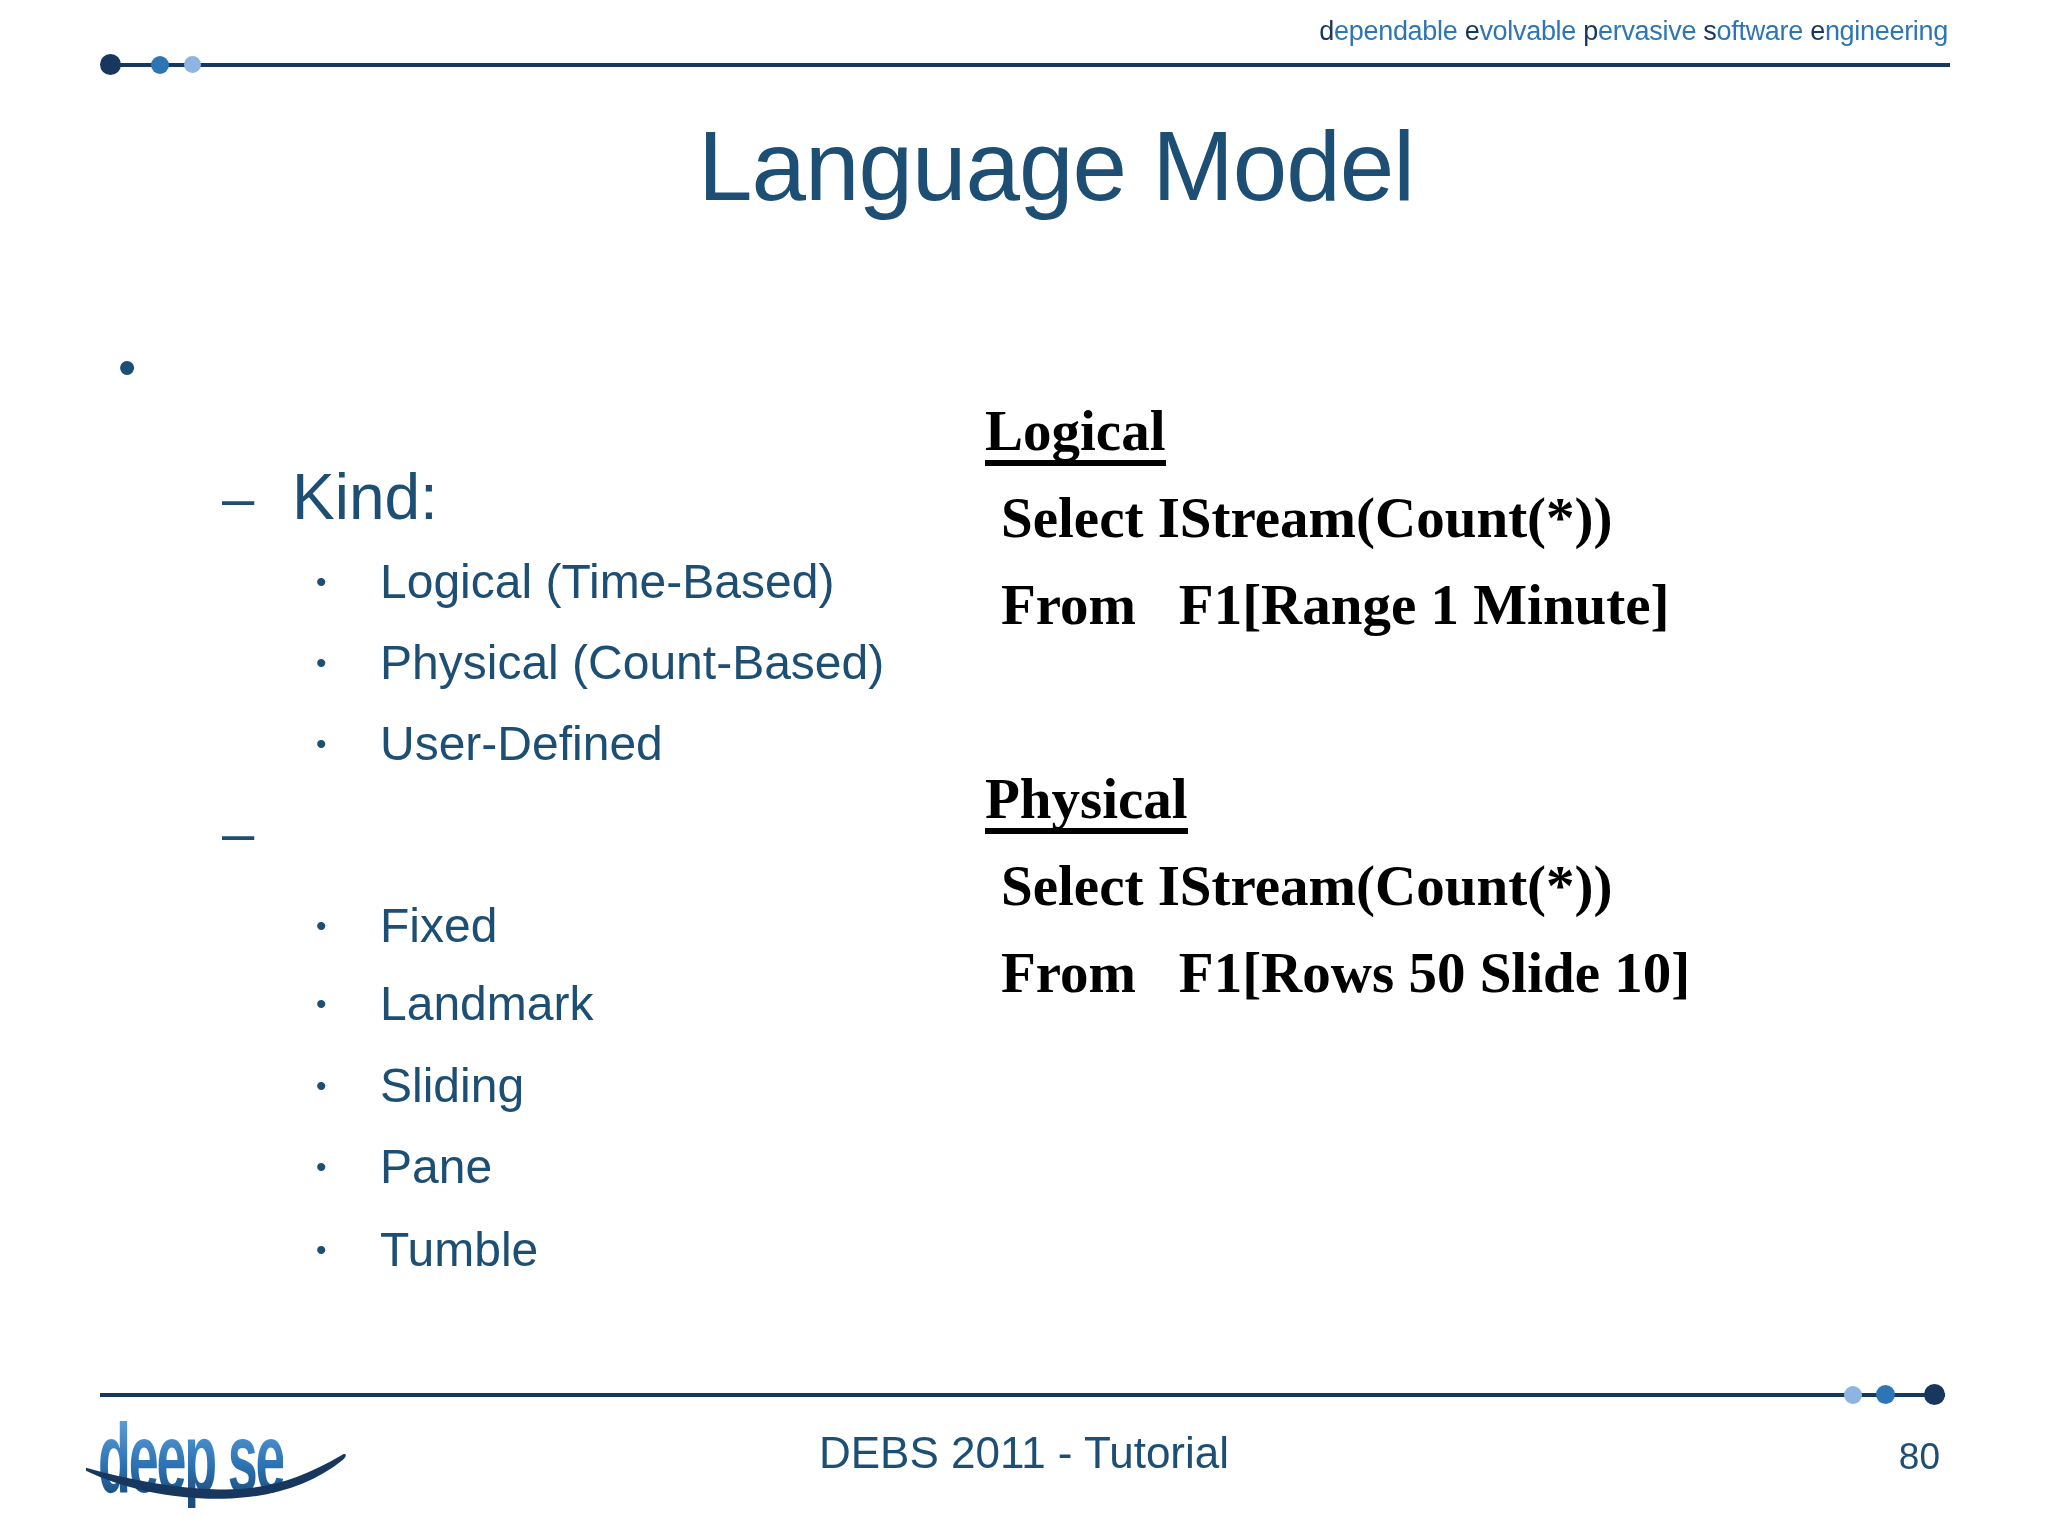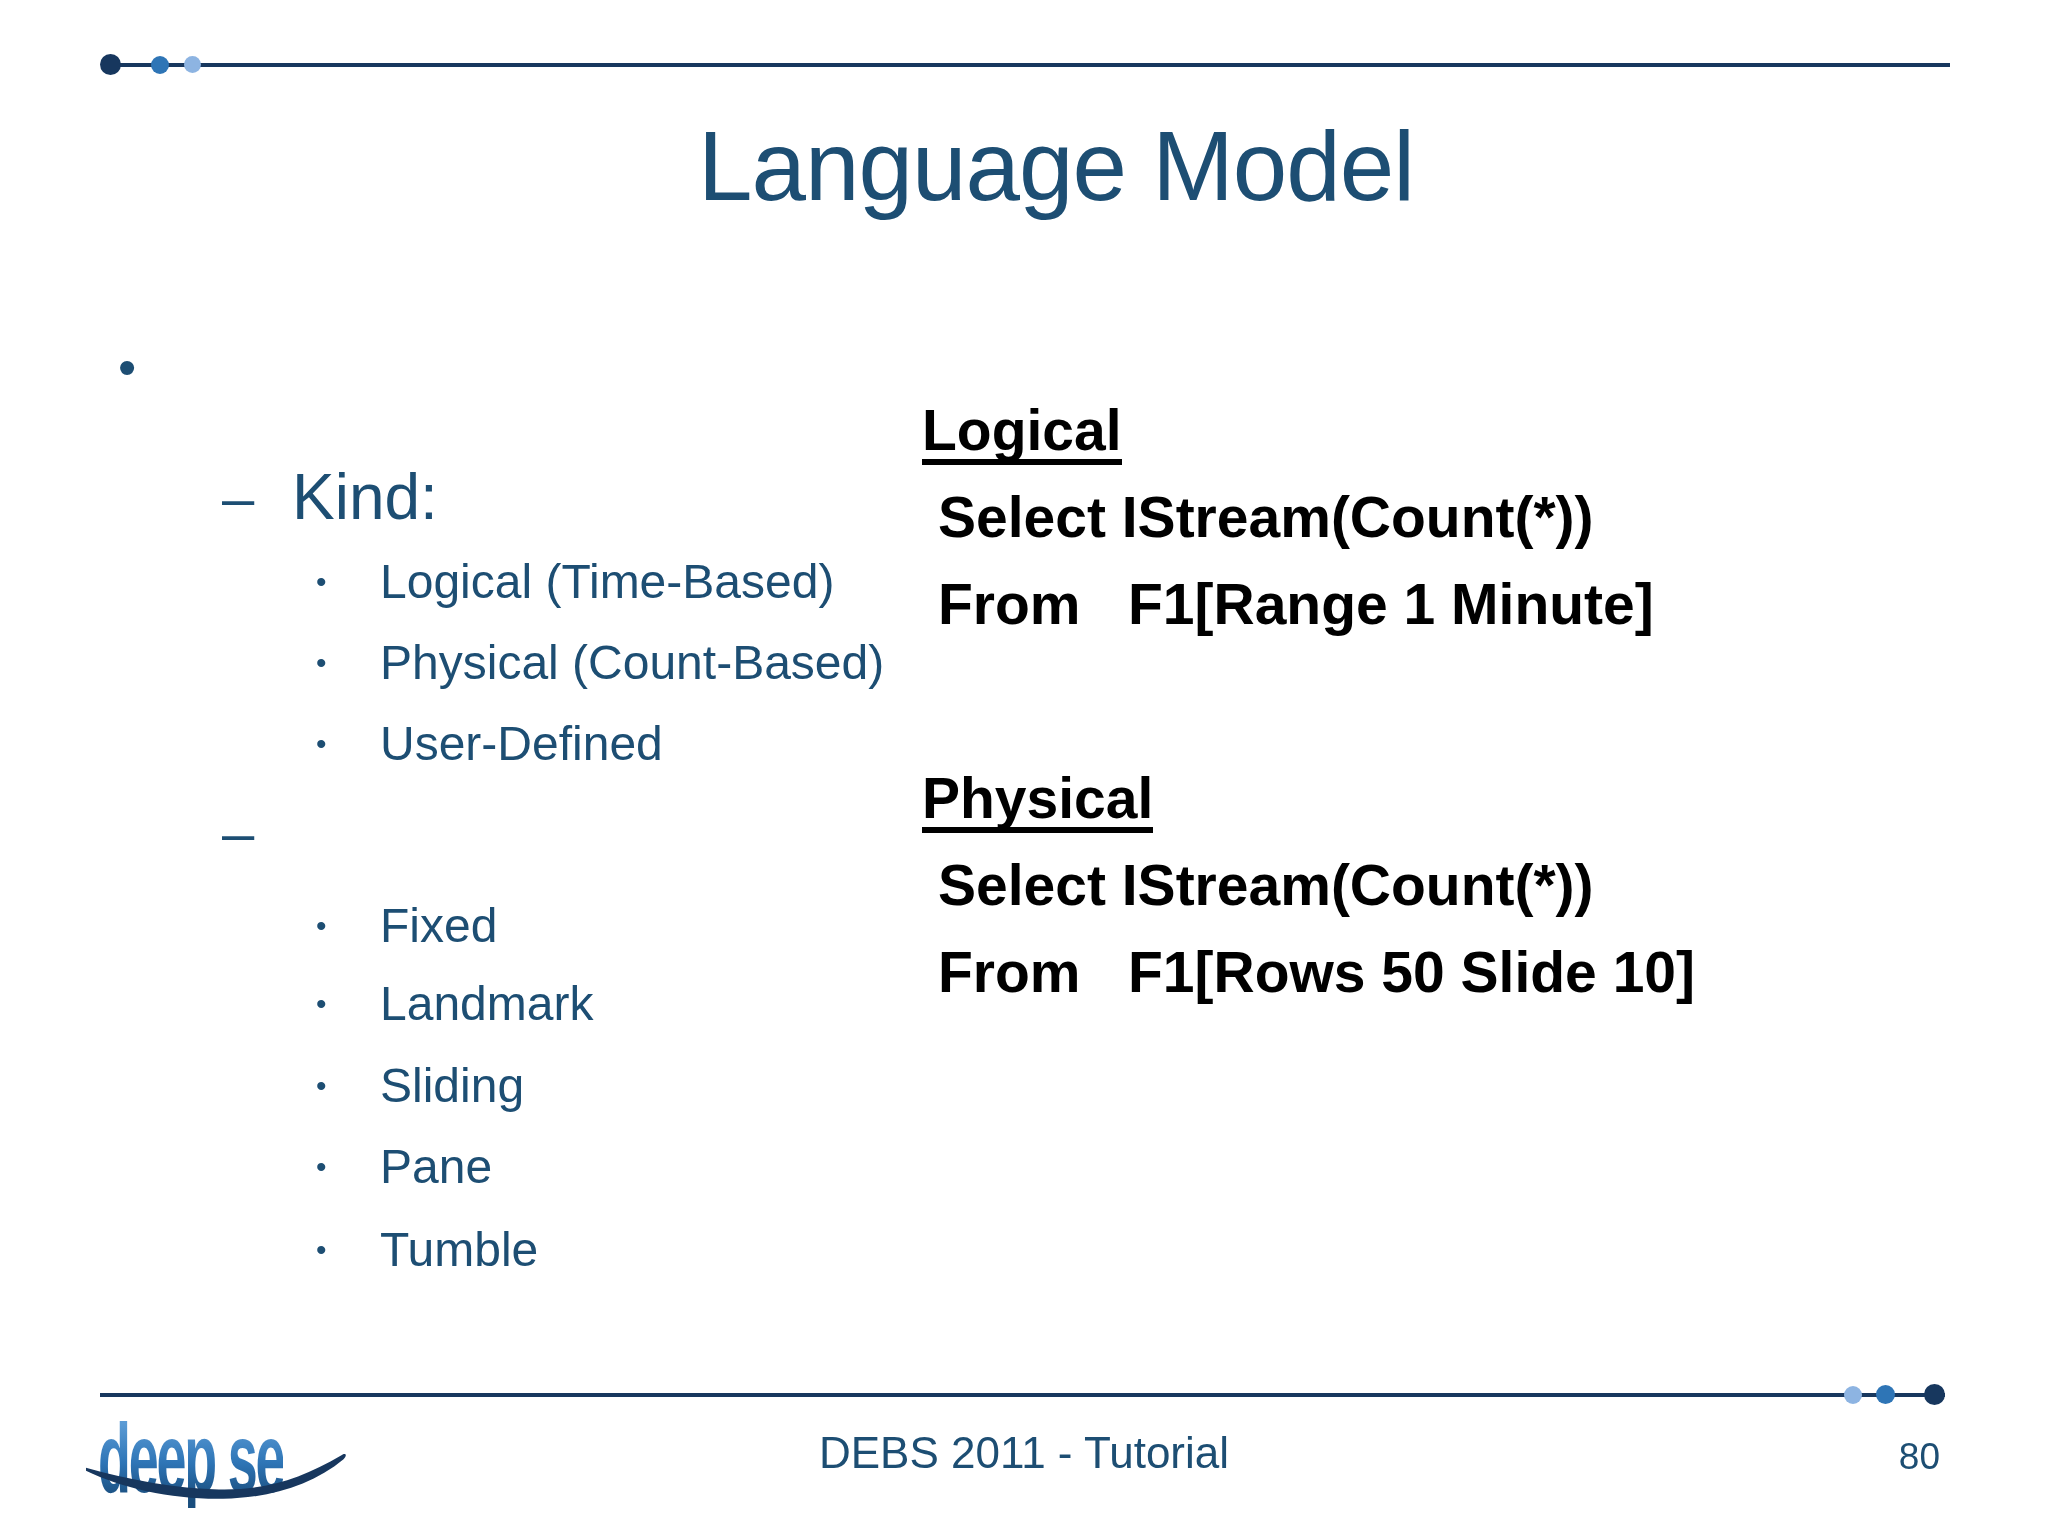--- a/index.html
+++ b/index.html
@@ -32,22 +32,22 @@
   .row { position:absolute; display:flex; align-items:baseline; color:#1d4e73; white-space:nowrap; }
   .row .mk { display:inline-block; align-self:center; text-align:left; }
   .l1 { left:118px; font-size:74px; }
   .l1 .mk { width:52px; font-size:52px; }
   .l2 { left:222px; font-size:64px; }
   .l2 .mk { width:70px; font-size:58px; }
   .l3 { left:316px; font-size:48px; }
   .l3 .mk { width:64px; font-size:30px; }
   
   .code {
-    position:absolute; left:922px; color:#000;
-    font-family:Liberation Sans, sans-serif;
+    position:absolute; left:985px; color:#000;
+    font-family:Liberation Serif, serif;
     font-weight:700; font-size:57px; line-height:71px;
   }
   .code .heading { height:71px; }
   .code .heading span {
     display:inline-block; border-bottom:6px solid #000; line-height:58px;
   }
   .code pre {
     margin:16px; font:inherit; white-space:pre; height:71px;
   }
   
@@ -70,20 +70,21 @@
     -webkit-text-fill-color:transparent;
     white-space:nowrap;
   }
   .logo svg { position:absolute; left:-12px; top:34px; }
 </style>
 </head>
 <body>
 
 <div class="slide">
 
+  <div class="tagline"><span class="fl">d</span>ependable <span class="fl">e</span>volvable <span class="fl">p</span>ervasive <span class="fl">s</span>oftware <span class="fl">e</span>ngineering</div>
   <div class="rule top"></div>
   <div class="dot dark" style="left:100px;top:54px;width:21px;height:21px;"></div>
   <div class="dot mid" style="left:151px;top:56px;width:18px;height:18px;"></div>
   <div class="dot light" style="left:184px;top:56px;width:17px;height:17px;"></div>
 
   <div class="title">Language Model</div>
 
   <div class="row l1" style="top:337px;">
     <span class="mk">•</span>
   </div>

